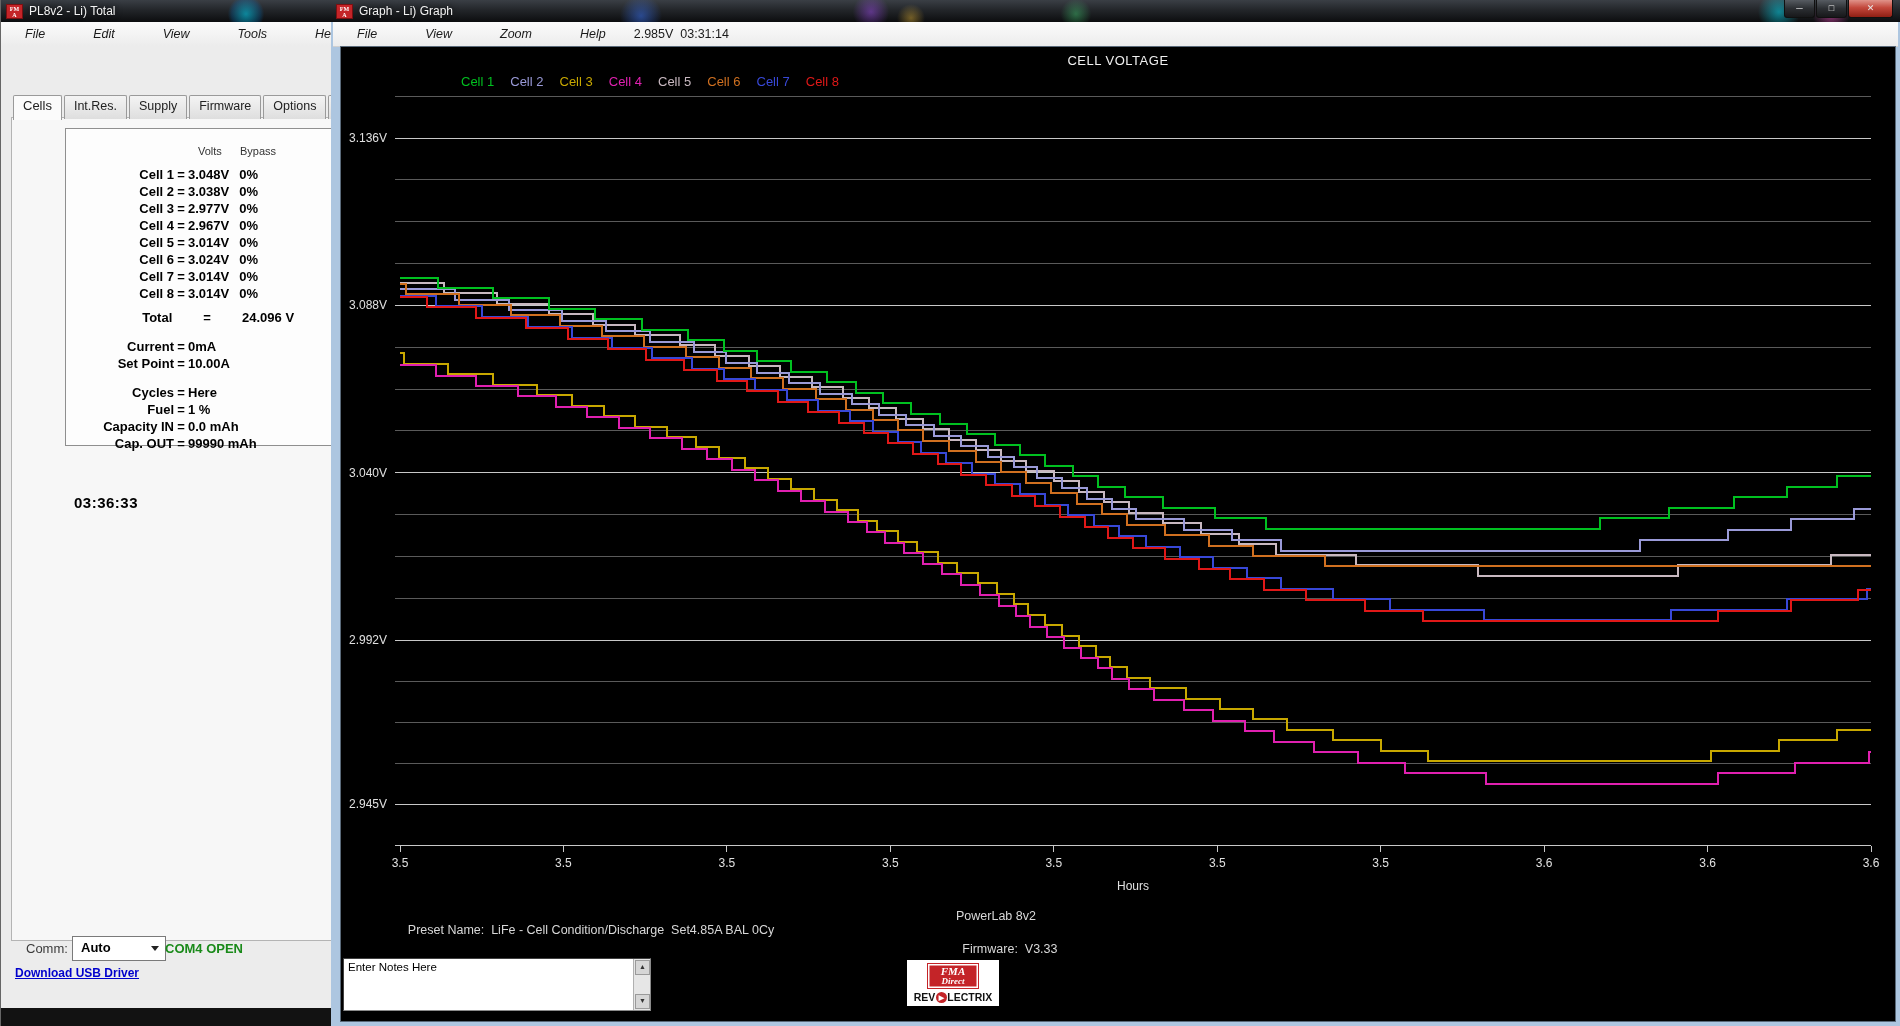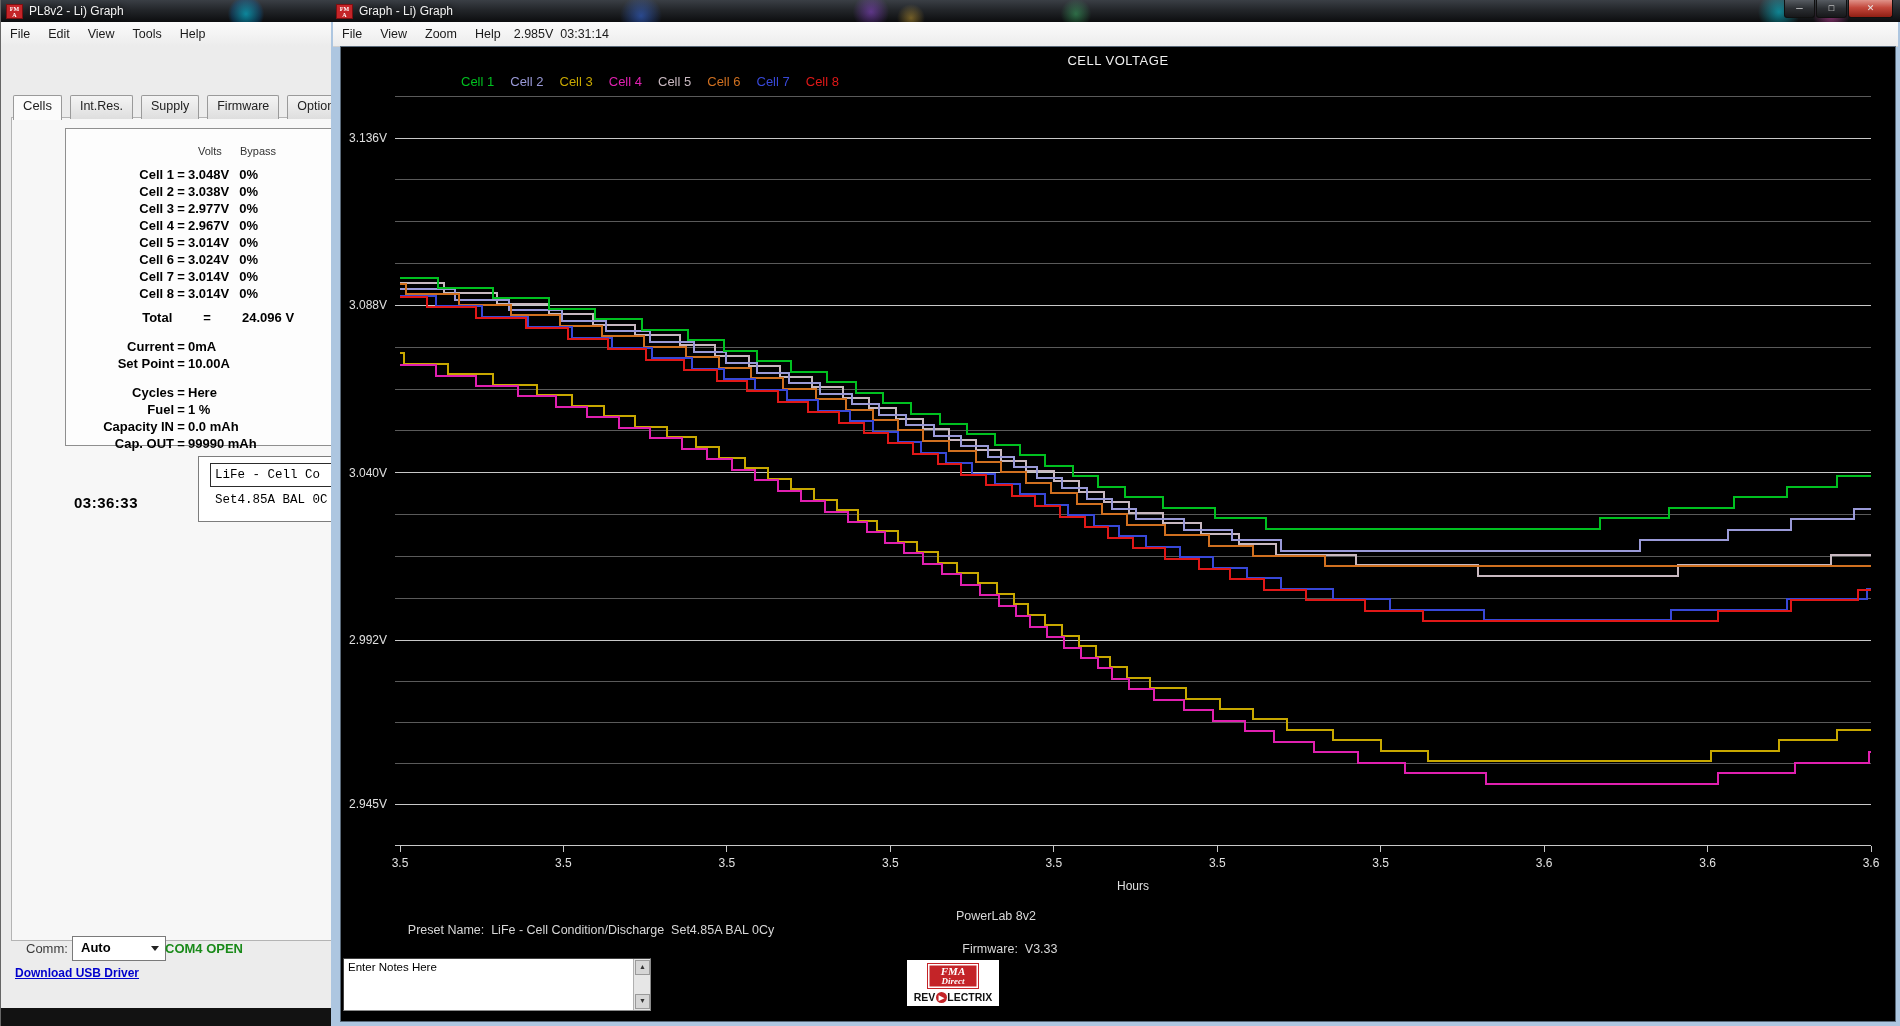--- a/index.html
+++ b/index.html
@@ -28,30 +28,30 @@
   .winbtns{position:absolute;right:7px;top:0;display:flex;}
   .winbtn{width:29px;height:17px;border:1px solid #101010;border-top:none;
     background:linear-gradient(180deg,#565b61,#2c2f33 50%,#17181a);
     color:#e8e8e8;font-size:9px;line-height:16px;text-align:center;
     border-radius:0 0 3px 3px;margin-left:1px;}
   .winbtn.close{width:43px;background:linear-gradient(180deg,#e0938a,#c3483c 45%,#8f1f14);}
   
   .menubar{position:absolute;left:0;right:0;top:22px;height:24px;
     background:linear-gradient(180deg,#fbfbfb,#ececec);border-bottom:1px solid #d0d0d0;
     display:flex;align-items:center;font-size:12.5px;color:#1a1a1a;}
-  .menu-item{padding:3px 9px;white-space:nowrap;}
+  .menu-item{padding:3px 24px;white-space:nowrap;font-style:italic;}
   .menu-status{padding:3px 4px;white-space:pre;}
   
   #win-left{left:0;width:332px;background:#ececec;border-left:1px solid #666;}
   #win-left .body{position:absolute;left:0;top:46px;width:332px;height:962px;background:#ececec;}
   .panel{position:absolute;left:10px;top:117px;width:340px;height:822px;
     background:#f7f7f7;border:1px solid #b4b4b4;}
   .tabs{position:absolute;left:12px;top:95px;height:23px;display:flex;}
   .tab{border:1px solid #9a9a9a;border-bottom:none;background:linear-gradient(180deg,#f4f4f4,#dedede);
-    padding:3px 9px 0 9px;font-size:12.5px;color:#222;height:20px;margin-right:8px;white-space:nowrap;
+    padding:3px 9px 0 9px;font-size:12.5px;color:#222;height:20px;margin-right:2px;white-space:nowrap;
     border-radius:2px 2px 0 0;}
   .tab.active{background:#fbfbfb;font-size:13px;padding-top:2px;position:relative;z-index:3;height:22px;}
   .groupbox{position:absolute;left:64px;top:128px;width:282px;height:316px;
     background:#fdfdfd;border:1px solid #8f8f8f;}
   .ro-headers{position:absolute;top:16px;left:0;width:100%;font-size:11px;color:#333;}
   .ro-headers .h-volts{position:absolute;left:132px;}
   .ro-headers .h-byp{position:absolute;left:174px;}
   #readout-rows{position:absolute;top:37px;left:4px;right:0;}
   .ro-row{display:flex;height:17px;line-height:17px;font-size:13px;font-weight:bold;color:#000;}
   .ro-row.gap1{margin-top:7px;gap:28px;} .ro-row.gap2{margin-top:12px;}
@@ -111,21 +111,21 @@
 <body>
 
 <div id="screen">
 
   <div class="win" id="win-left">
     <div class="titlebar">
       <div class="app-icon">
           <span>FM</span>
           <span>A</span>
         </div>
-      <div class="title-text">PL8v2 - Li) Graph</div>
+      <div class="title-text">PL8v2 - Li) Total</div>
     </div>
     <div class="menubar" id="left-menubar">
         <span class="menu-item">File</span>
         <span class="menu-item">Edit</span>
         <span class="menu-item">View</span>
         <span class="menu-item">Tools</span>
         <span class="menu-item">Help</span>
       </div>
     <div class="body">
       <div class="panel" style="left:10px;top:71px;height:822px;"></div>
@@ -226,26 +226,20 @@
             <div class="ro-row">
               <span class="ro-label">Cap. OUT</span>
               <span class="ro-eq">=</span>
               <span class="ro-val">99990 mAh</span>
             </div>
           </div>
       </div>
 
       <div id="timer" style="top:448px;">03:36:33</div>
 
-      <div id="preset-box" style="top:410px;">
-        <div class="inner">
-          <div class="preset-line">LiFe - Cell Co</div>
-        </div>
-        <div class="preset-line" id="preset-line2">Set4.85A BAL 0C</div>
-      </div>
 
       <div id="comm-label" style="top:895px;">Comm:</div>
       <div id="comm-select" style="top:890px;">
         <span>Auto</span>
         <span class="arrow"></span>
       </div>
       <div id="comm-status" style="top: 895px; color: rgb(26, 138, 26);">COM4 OPEN</div>
       <div id="usb-link" style="top: 920px; color: rgb(0, 0, 204);">Download USB Driver</div>
     </div>
     <div id="taskbar-sliver"></div>

